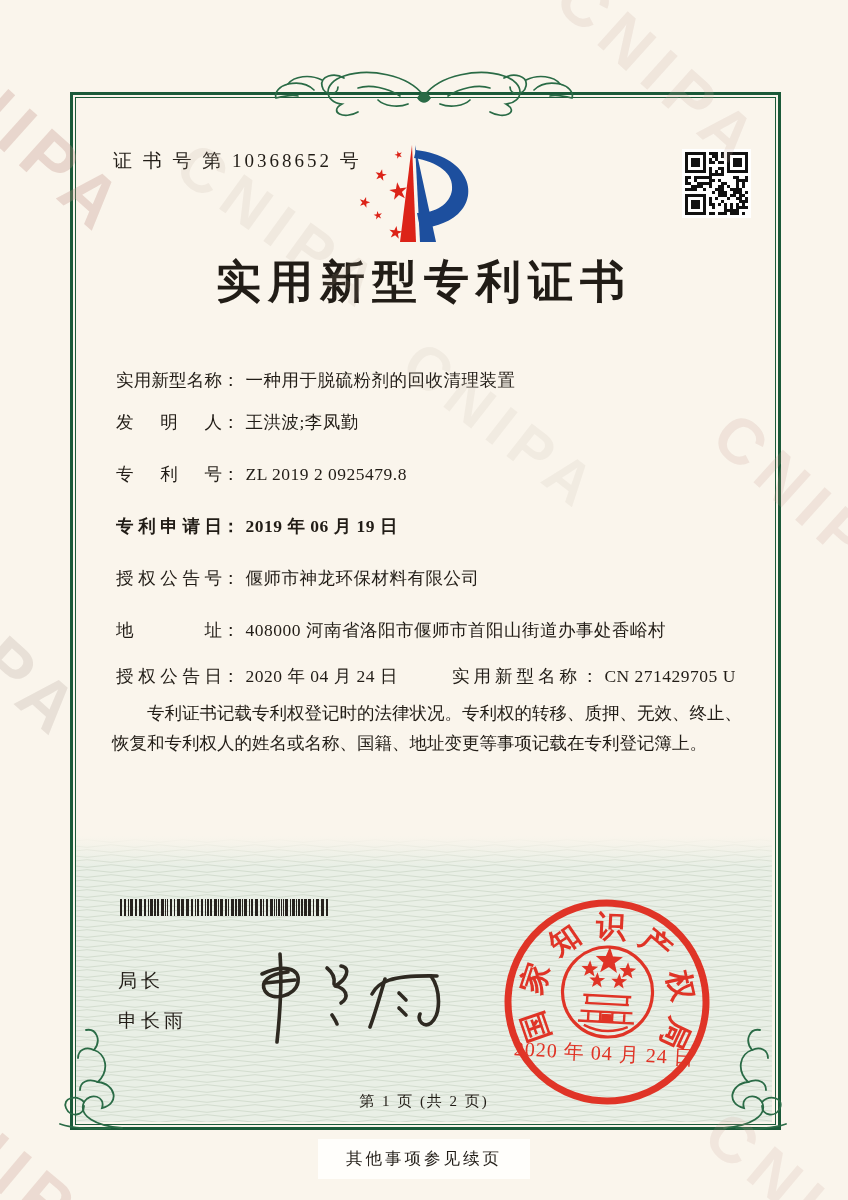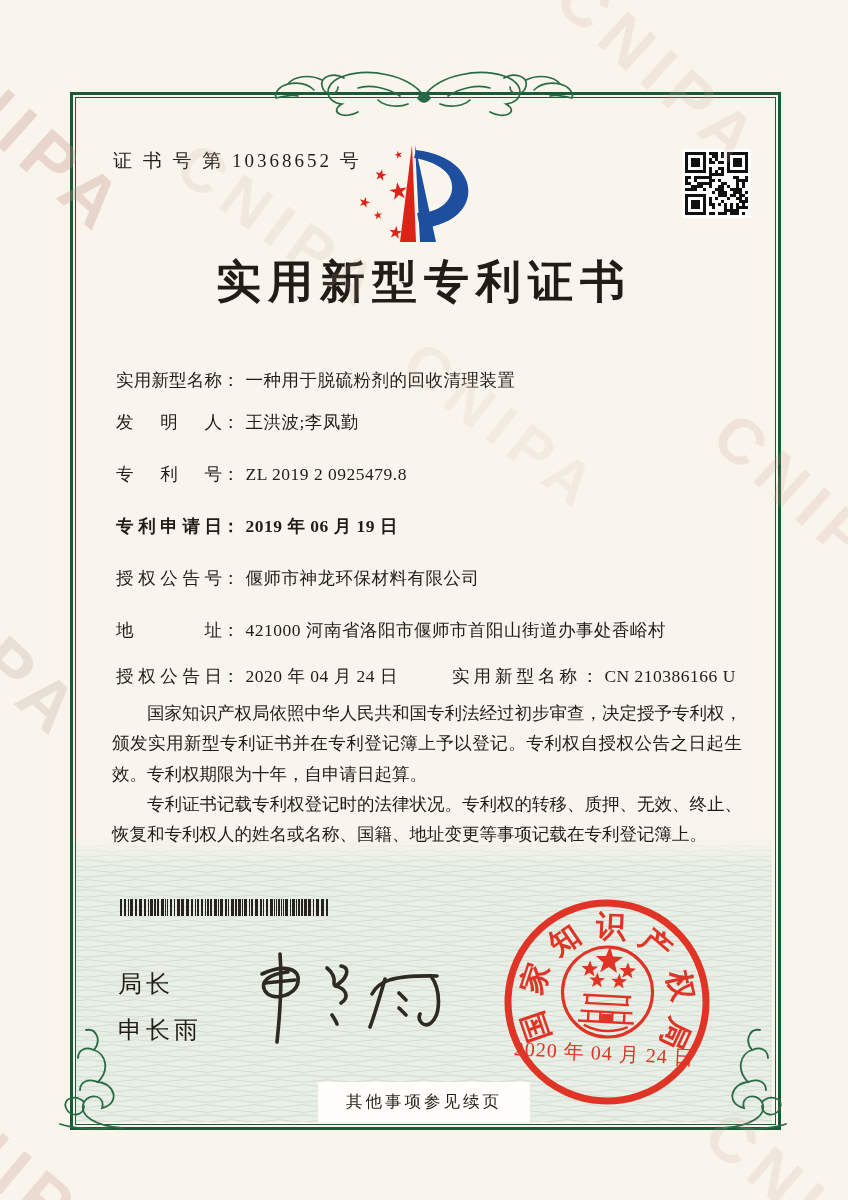--- a/index.html
+++ b/index.html
@@ -40,29 +40,29 @@
   .pair2{margin-left:54px;}
   
   .body-text{position:absolute; left:112px; top:698px; width:630px; font-size:17.5px;
              line-height:1.73; z-index:5; text-align:justify;}
   .body-text p{margin:0; text-indent:2em;}
   
   .barcode{position:absolute; left:120px; top:899px; width:216px; height:17px; z-index:5;
            font-size:0; white-space:nowrap; overflow:hidden;}
   .barcode i{display:inline-block; height:100%; background:#26221e;}
   .signer{position:absolute; left:118px; top:968px; z-index:5;
-          font-family:"Liberation Sans","DejaVu Sans",sans-serif; font-size:24px; letter-spacing:4px;}
+          font-family:"Liberation Sans","DejaVu Sans",sans-serif; font-size:19px; letter-spacing:4px;}
   .signer div{margin-bottom:14px;}
   .signature{position:absolute; left:232px; top:930px; z-index:6;}
   .seal{position:absolute; left:500px; top:895px; width:214px; height:214px;
         z-index:7; transform:rotate(3deg); opacity:0.92;}
   
   .page-num{position:absolute; left:0; top:1092px; width:848px; text-align:center;
             font-size:15px; letter-spacing:2px; z-index:5;}
-  .cont-note{position:absolute; left:50%; top:1082px; transform:translateX(-50%);
+  .cont-note{position:absolute; left:50%; top:1139px; transform:translateX(-50%);
              background:#fffefb; padding:9px 28px; font-size:16.5px; letter-spacing:3px; z-index:5;}
   .ornament{position:absolute; z-index:6; pointer-events:none;}
 </style>
 </head>
 <body>
 
 <div class="page">
 
   <span class="wm" style="left:-55px;top:10px;font-size:72px;transform:rotate(42deg);color:rgba(193,141,131,0.30);">CNIPA</span>
   <span class="wm" style="left:205px;top:128px;font-size:62px;transform:rotate(36deg);color:rgba(183,162,150,0.14);">CNIPA</span>
@@ -357,28 +357,27 @@
   <div class="row" style="top:462px;">
     <span class="flabel">专利号</span><span class="colon">：</span><span class="fvalue">ZL 2019 2 0925479.8</span>
   </div>
   <div class="row" style="top:514px;font-weight:bold;">
     <span class="flabel">专利申请日</span><span class="colon">：</span><span class="fvalue">2019 年 06 月 19 日</span>
   </div>
   <div class="row" style="top:566px;">
     <span class="flabel">授权公告号</span><span class="colon">：</span><span class="fvalue">偃师市神龙环保材料有限公司</span>
   </div>
   <div class="row" style="top:618px;">
-    <span class="flabel">地址</span><span class="colon">：</span><span class="fvalue">421000 河南省洛阳市偃师市首阳山街道办事处香峪村</span>
+    <span class="flabel">地址</span><span class="colon">：</span><span class="fvalue">408000 河南省洛阳市偃师市首阳山街道办事处香峪村</span>
   </div>
   <div class="row" style="top:664px;">
-    <span class="flabel">授权公告日</span><span class="colon">：</span><span class="fvalue">2020 年 04 月 24 日</span><span class="pair2"><span style="letter-spacing:4px;">实用新型名称</span><span class="colon">：</span><span class="fvalue">CN 210386166 U</span></span>
+    <span class="flabel">授权公告日</span><span class="colon">：</span><span class="fvalue">2020 年 04 月 24 日</span><span class="pair2"><span style="letter-spacing:4px;">实用新型名称</span><span class="colon">：</span><span class="fvalue">CN 271429705 U</span></span>
   </div>
 
   <div class="body-text">
-    <p>国家知识产权局依照中华人民共和国专利法经过初步审查，决定授予专利权，颁发实用新型专利证书并在专利登记簿上予以登记。专利权自授权公告之日起生效。专利权期限为十年，自申请日起算。</p>
     <p>专利证书记载专利权登记时的法律状况。专利权的转移、质押、无效、终止、恢复和专利权人的姓名或名称、国籍、地址变更等事项记载在专利登记簿上。</p>
   </div>
 
   <div class="barcode" id="barcode"><i style="width: 2px; margin-right: 2px;"></i><i style="width: 2px; margin-right: 2px;"></i><i style="width: 1px; margin-right: 1px;"></i><i style="width: 3px; margin-right: 2px;"></i><i style="width: 2px; margin-right: 2px;"></i><i style="width: 3px; margin-right: 2px;"></i><i style="width: 2px; margin-right: 2px;"></i><i style="width: 1px; margin-right: 1px;"></i><i style="width: 3px; margin-right: 1px;"></i><i style="width: 2px; margin-right: 1px;"></i><i style="width: 2px; margin-right: 2px;"></i><i style="width: 3px; margin-right: 1px;"></i><i style="width: 1px; margin-right: 1px;"></i><i style="width: 1px; margin-right: 2px;"></i><i style="width: 2px; margin-right: 2px;"></i><i style="width: 1px; margin-right: 2px;"></i><i style="width: 3px; margin-right: 1px;"></i><i style="width: 3px; margin-right: 2px;"></i><i style="width: 3px; margin-right: 2px;"></i><i style="width: 2px; margin-right: 2px;"></i><i style="width: 1px; margin-right: 1px;"></i><i style="width: 2px; margin-right: 2px;"></i><i style="width: 2px; margin-right: 2px;"></i><i style="width: 1px; margin-right: 1px;"></i><i style="width: 2px; margin-right: 1px;"></i><i style="width: 2px; margin-right: 2px;"></i><i style="width: 3px; margin-right: 1px;"></i><i style="width: 1px; margin-right: 1px;"></i><i style="width: 3px; margin-right: 2px;"></i><i style="width: 2px; margin-right: 1px;"></i><i style="width: 1px; margin-right: 2px;"></i><i style="width: 3px; margin-right: 1px;"></i><i style="width: 2px; margin-right: 1px;"></i><i style="width: 3px; margin-right: 1px;"></i><i style="width: 1px; margin-right: 1px;"></i><i style="width: 3px; margin-right: 2px;"></i><i style="width: 1px; margin-right: 1px;"></i><i style="width: 2px; margin-right: 2px;"></i><i style="width: 3px; margin-right: 2px;"></i><i style="width: 2px; margin-right: 1px;"></i><i style="width: 1px; margin-right: 2px;"></i><i style="width: 2px; margin-right: 2px;"></i><i style="width: 3px; margin-right: 1px;"></i><i style="width: 1px; margin-right: 1px;"></i><i style="width: 1px; margin-right: 1px;"></i><i style="width: 2px; margin-right: 1px;"></i><i style="width: 1px; margin-right: 1px;"></i><i style="width: 1px; margin-right: 1px;"></i><i style="width: 3px; margin-right: 2px;"></i><i style="width: 1px; margin-right: 1px;"></i><i style="width: 3px; margin-right: 1px;"></i><i style="width: 1px; margin-right: 1px;"></i><i style="width: 2px; margin-right: 1px;"></i><i style="width: 2px; margin-right: 1px;"></i><i style="width: 3px; margin-right: 1px;"></i><i style="width: 3px; margin-right: 2px;"></i><i style="width: 1px; margin-right: 2px;"></i><i style="width: 3px; margin-right: 2px;"></i><i style="width: 3px; margin-right: 2px;"></i><i style="width: 2px; margin-right: 2px;"></i></div>
 
   <div class="signer">
     <div>局长</div>
     <div>申长雨</div>
   </div>
 

